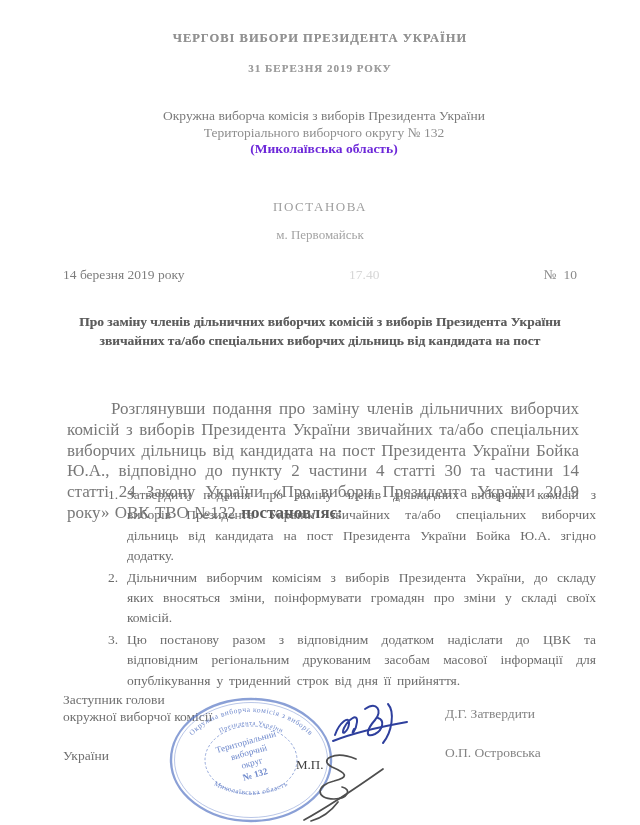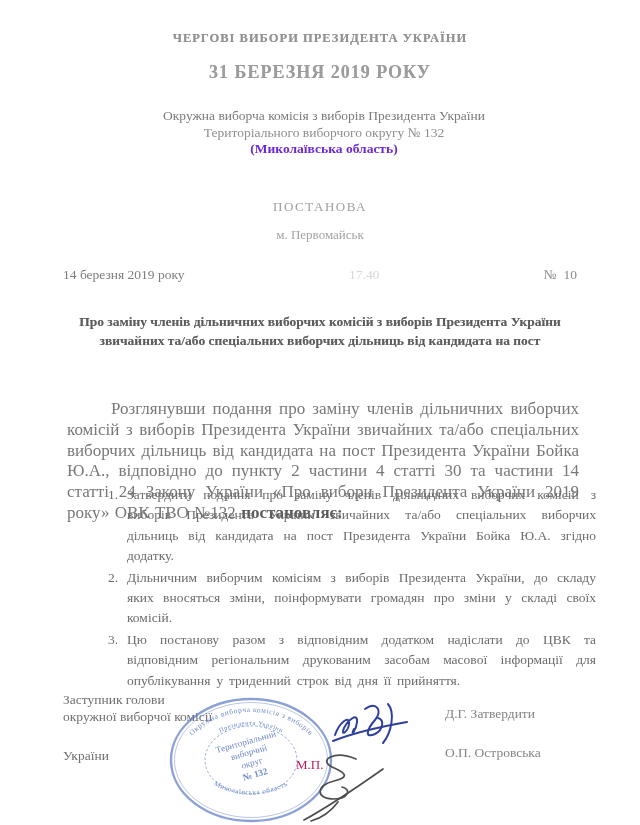--- a/index.html
+++ b/index.html
@@ -11,21 +11,21 @@
     overflow:hidden;
     font-family:"Liberation Serif","DejaVu Serif",serif;
     color:#6e6e6e;
     border-radius:9px;
   }
   .abs{position:absolute;}
   .center{left:0;right:0;text-align:center;}
 
   .hdr1{top:31px;font-size:12.5px;font-weight:bold;letter-spacing:1px;color:#919191;
         text-shadow:0 0 0.6px rgba(120,120,120,.55);}
-  .hdr2{top:62px;font-size:18px;font-weight:bold;letter-spacing:1px;color:#9c9c9c;
+  .hdr2{top:62px;font-size:11px;font-weight:bold;letter-spacing:1px;color:#9c9c9c;
         text-shadow:0 0 0.6px rgba(130,130,130,.5);}
 
   .commission{top:108px;font-size:13.5px;line-height:16.5px;padding-left:8px;}
   .commission .c1{color:#7b7b7b;}
   .commission .c2{color:#8e8e8e;}
   .commission .c3{color:#6d28d9;font-weight:bold;}
 
   .doctype{top:199px;font-size:13px;font-weight:normal;letter-spacing:1.5px;color:#9e9e9e;}
   .city{top:227px;font-size:13px;color:#a4a4a4;}
 
@@ -45,21 +45,21 @@
   .resolutions{top:485px;left:101px;width:472px;margin:0;padding-left:23px;
                font-size:13.5px;line-height:20.4px;color:#6c6c6c;word-spacing:2.5px;}
   .resolutions li{text-align:justify;margin:0 0 1px 0;padding-left:3px;}
 
   .sig-label{font-size:13.5px;color:#6f6f6f;line-height:17px;}
   .sig-name{font-size:13.5px;color:#848484;}
   .deputy-label{top:691px;left:63px;}
   .deputy-name{top:706px;left:445px;}
   .secretary-label{top:747px;left:63px;}
   .secretary-name{top:745px;left:445px;}
-  .seal-mark{top:757px;left:296px;font-size:13px;color:#be185d;}
+  .seal-mark{top:757px;left:296px;font-size:13px;color:#404040;}
 
   .stamp{top:696px;left:167px;width:168px;height:128px;opacity:.85;}
   .stamp text{font-family:"Liberation Serif","DejaVu Serif",serif;}
   .sig1{top:699px;left:331px;width:80px;height:58px;}
   .sig2{top:750px;left:298px;width:88px;height:74px;}
 </style>
 </head>
 <body>
 
 <div class="page">

